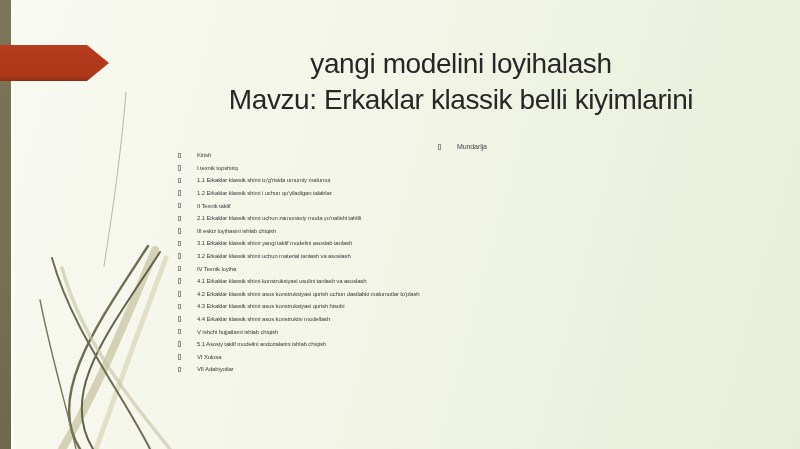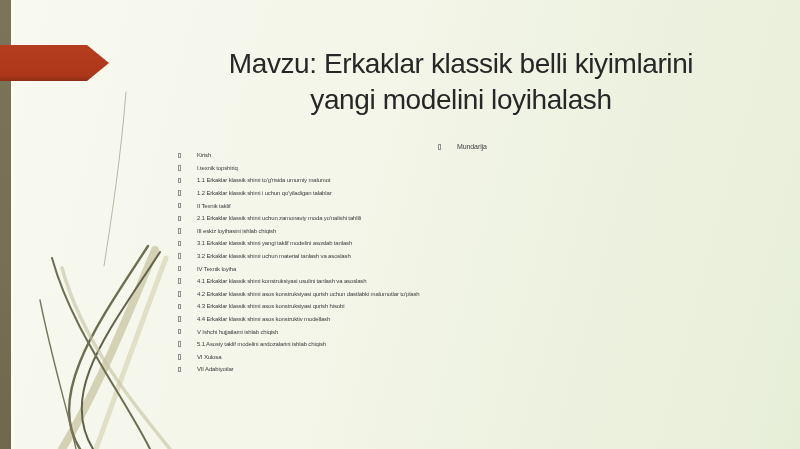--- a/index.html
+++ b/index.html
@@ -78,22 +78,22 @@
           <stop offset="0" stop-color="#b63d1f"></stop>
           <stop offset="0.85" stop-color="#ad3719"></stop>
           <stop offset="1" stop-color="#8e2d14"></stop>
         </linearGradient>
       </defs>
       <polygon points="0,0 87,0 109,18 87,36 0,36" fill="url(#ag)"></polygon>
     </svg>
   </div>
 
   <div class="title">
+    <div>yangi modelini loyihalash</div>
     <div>Mavzu: Erkaklar klassik belli kiyimlarini</div>
-    <div>yangi modelini loyihalash</div>
   </div>
 
   <div class="toc-heading">
     <span class="blt"></span>
     <span class="lt">Mundarija</span>
   </div>
 
   <div class="toc-list">
     <div class="li">
         <span class="blt"></span>

